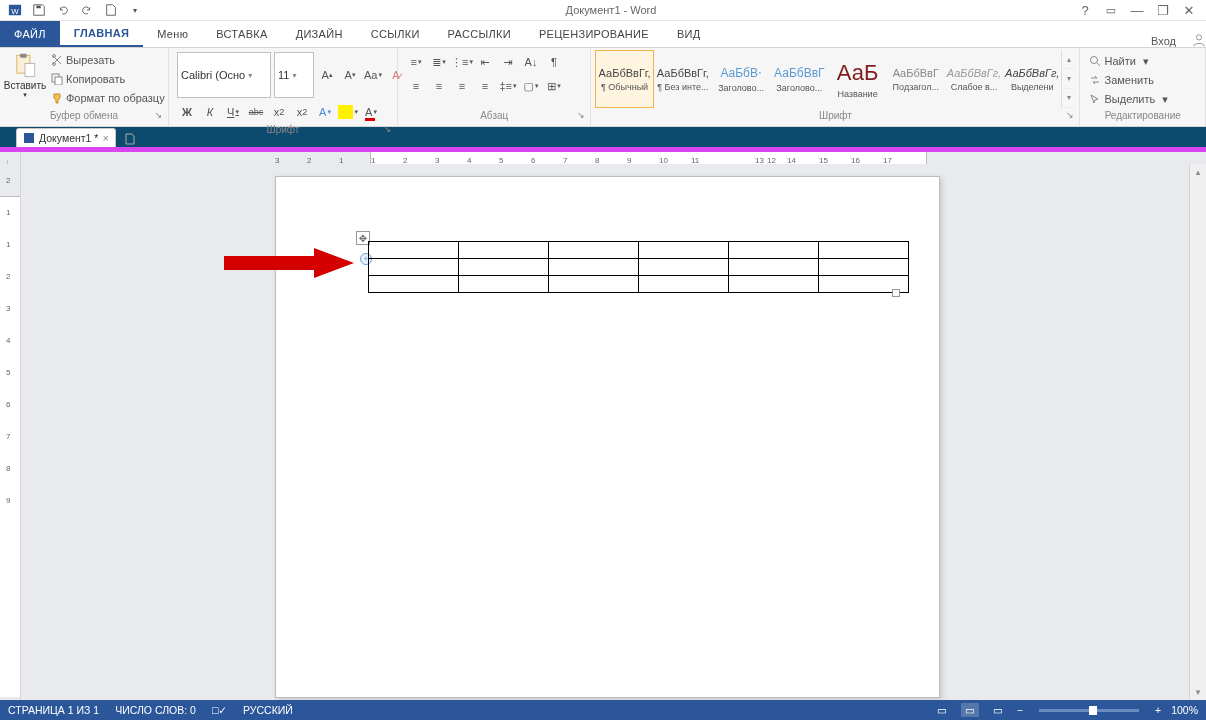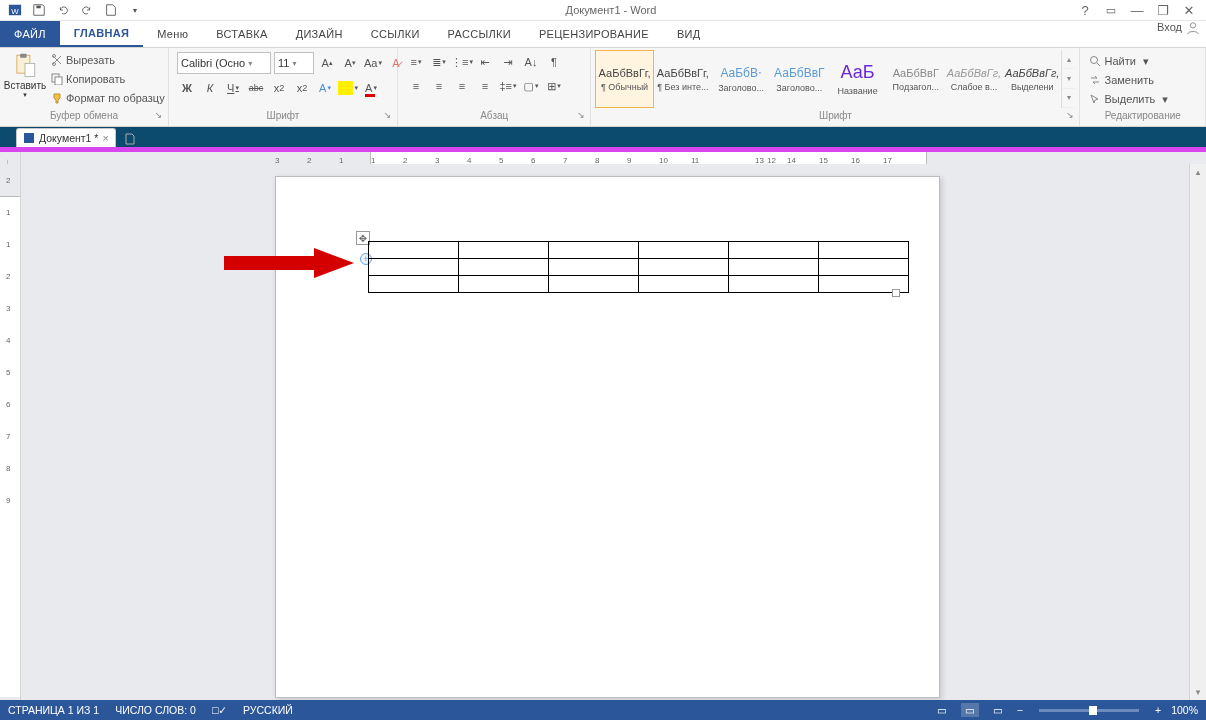--- a/index.html
+++ b/index.html
@@ -7,47 +7,47 @@
 .qat{display:flex;align-items:center;gap:2px;padding-left:4px}
 .qat-btn{width:22px;height:18px;display:flex;align-items:center;justify-content:center;color:#555}
 .qat-btn svg{width:14px;height:14px}
 .app-title{flex:1;text-align:center;color:#666;font-size:11px}
 .win-controls{display:flex;align-items:center;gap:8px;padding-right:8px;color:#666}
 .win-controls span{width:18px;text-align:center;font-size:13px}
 .tabs-row{height:26px;background:#fff;display:flex;align-items:stretch;border-bottom:1px solid #d4d4d4}
 .tab{padding:0 14px;display:flex;align-items:center;font-size:11px;letter-spacing:.3px;color:#444;cursor:default}
 .tab-file{background:#2b579a;color:#fff}
 .tab-active{color:#2b579a;border-bottom:2px solid #2b579a;font-weight:700}
-.tab-login{margin-left:auto;padding-right:6px;display:flex;align-items:flex-start;gap:4px;color:#555}
+.tab-login{margin-left:auto;display:flex;align-items:flex-end;gap:16px;color:#555}
 .ribbon{height:78px;background:#f6f6f6;border-bottom:1px solid #d4d4d4;display:flex}
 .group{border-right:1px solid #e2e2e2;display:flex;flex-direction:column;padding:2px 4px}
 .group-body{flex:1;display:flex;align-items:flex-start}
 .group-label{height:14px;text-align:center;font-size:10px;color:#888;position:relative}
 .group-label .launcher{position:absolute;right:2px;top:0;font-size:9px;color:#888}
 .btn-col{display:flex;flex-direction:column;gap:1px;padding:1px 2px}
 .btn-sm{height:18px;display:flex;align-items:center;gap:3px;font-size:11px;color:#555;padding:0 3px;white-space:nowrap}
 .btn-sm svg{width:12px;height:12px}
 .paste-btn{width:42px;display:flex;flex-direction:column;align-items:center;padding-top:2px}
 .paste-btn svg{width:26px;height:26px}
 .paste-btn .lbl{font-size:10px;margin-top:2px}
 .font-rows{display:flex;flex-direction:column;gap:4px;padding:2px 4px}
 .font-row{display:flex;align-items:center;gap:3px}
-.combo{height:20px;border:1px solid #c1c1c1;background:#fff;display:flex;align-items:center;font-size:11px;padding:0 3px}
+.combo{height:20px;border:1px solid #c1c1c1;background:#fff;display:flex;align-items:center;font-size:11px;padding:12px 3px}
 .combo .dd{font-size:8px;color:#888;margin-left:3px}
 .icon-btn{width:20px;height:20px;display:flex;align-items:center;justify-content:center;color:#555;font-size:11px}
 .icon-btn .dd{font-size:7px;margin-left:1px}
 .bold{font-weight:bold}
 .italic{font-style:italic}
 .underline{text-decoration:underline}
 .strike{text-decoration:line-through;font-size:9px}
 .style-gallery{display:flex;align-items:stretch;height:58px;overflow:hidden}
 .style-item{width:60px;border:1px solid transparent;display:flex;flex-direction:column;align-items:center;justify-content:center;padding:0;font-size:9px;color:#555;text-align:center}
 .style-item .preview{font-size:11px;color:#444;margin-bottom:3px}
 .style-item.sel{border:1px solid #f3b24b;background:#fff4e0}
-.style-item.big .preview{font-size:18px;color:#6d28d9}
+.style-item.big .preview{font-size:22px;color:#7f1d1d}
 .style-item.blue .preview{color:#5b9bd5;font-size:12px}
 .style-scroll{width:14px;display:flex;flex-direction:column;border-left:1px solid #ddd}
 .style-scroll span{flex:1;display:flex;align-items:center;justify-content:center;font-size:8px;color:#888;border-bottom:1px solid #eee}
 .doc-tab-bar{height:20px;background:#0c4a6e;border-bottom:5px solid #d946ef;display:flex;align-items:flex-end;padding-left:16px}
 .doc-tab{height:18px;background:#fff;border:1px solid #c8c8c8;border-bottom:none;border-radius:3px 3px 0 0;display:flex;align-items:center;padding:0 6px;gap:4px;font-size:10.5px}
 .doc-tab .close{color:#888;font-size:11px}
 .doc-tab-new{width:20px;height:16px;display:flex;align-items:center;justify-content:center;margin-left:4px;color:#888}
 .ruler-area{height:20px;background:#e8eaed;border-bottom:1px solid #d4d4d4;display:flex}
 .ruler-corner{width:20px;border-right:1px solid #d4d4d4;display:flex;align-items:center;justify-content:center;font-size:9px;color:#888}
 .h-ruler{flex:1;position:relative;background:#e8eaed;margin-left:254px}

